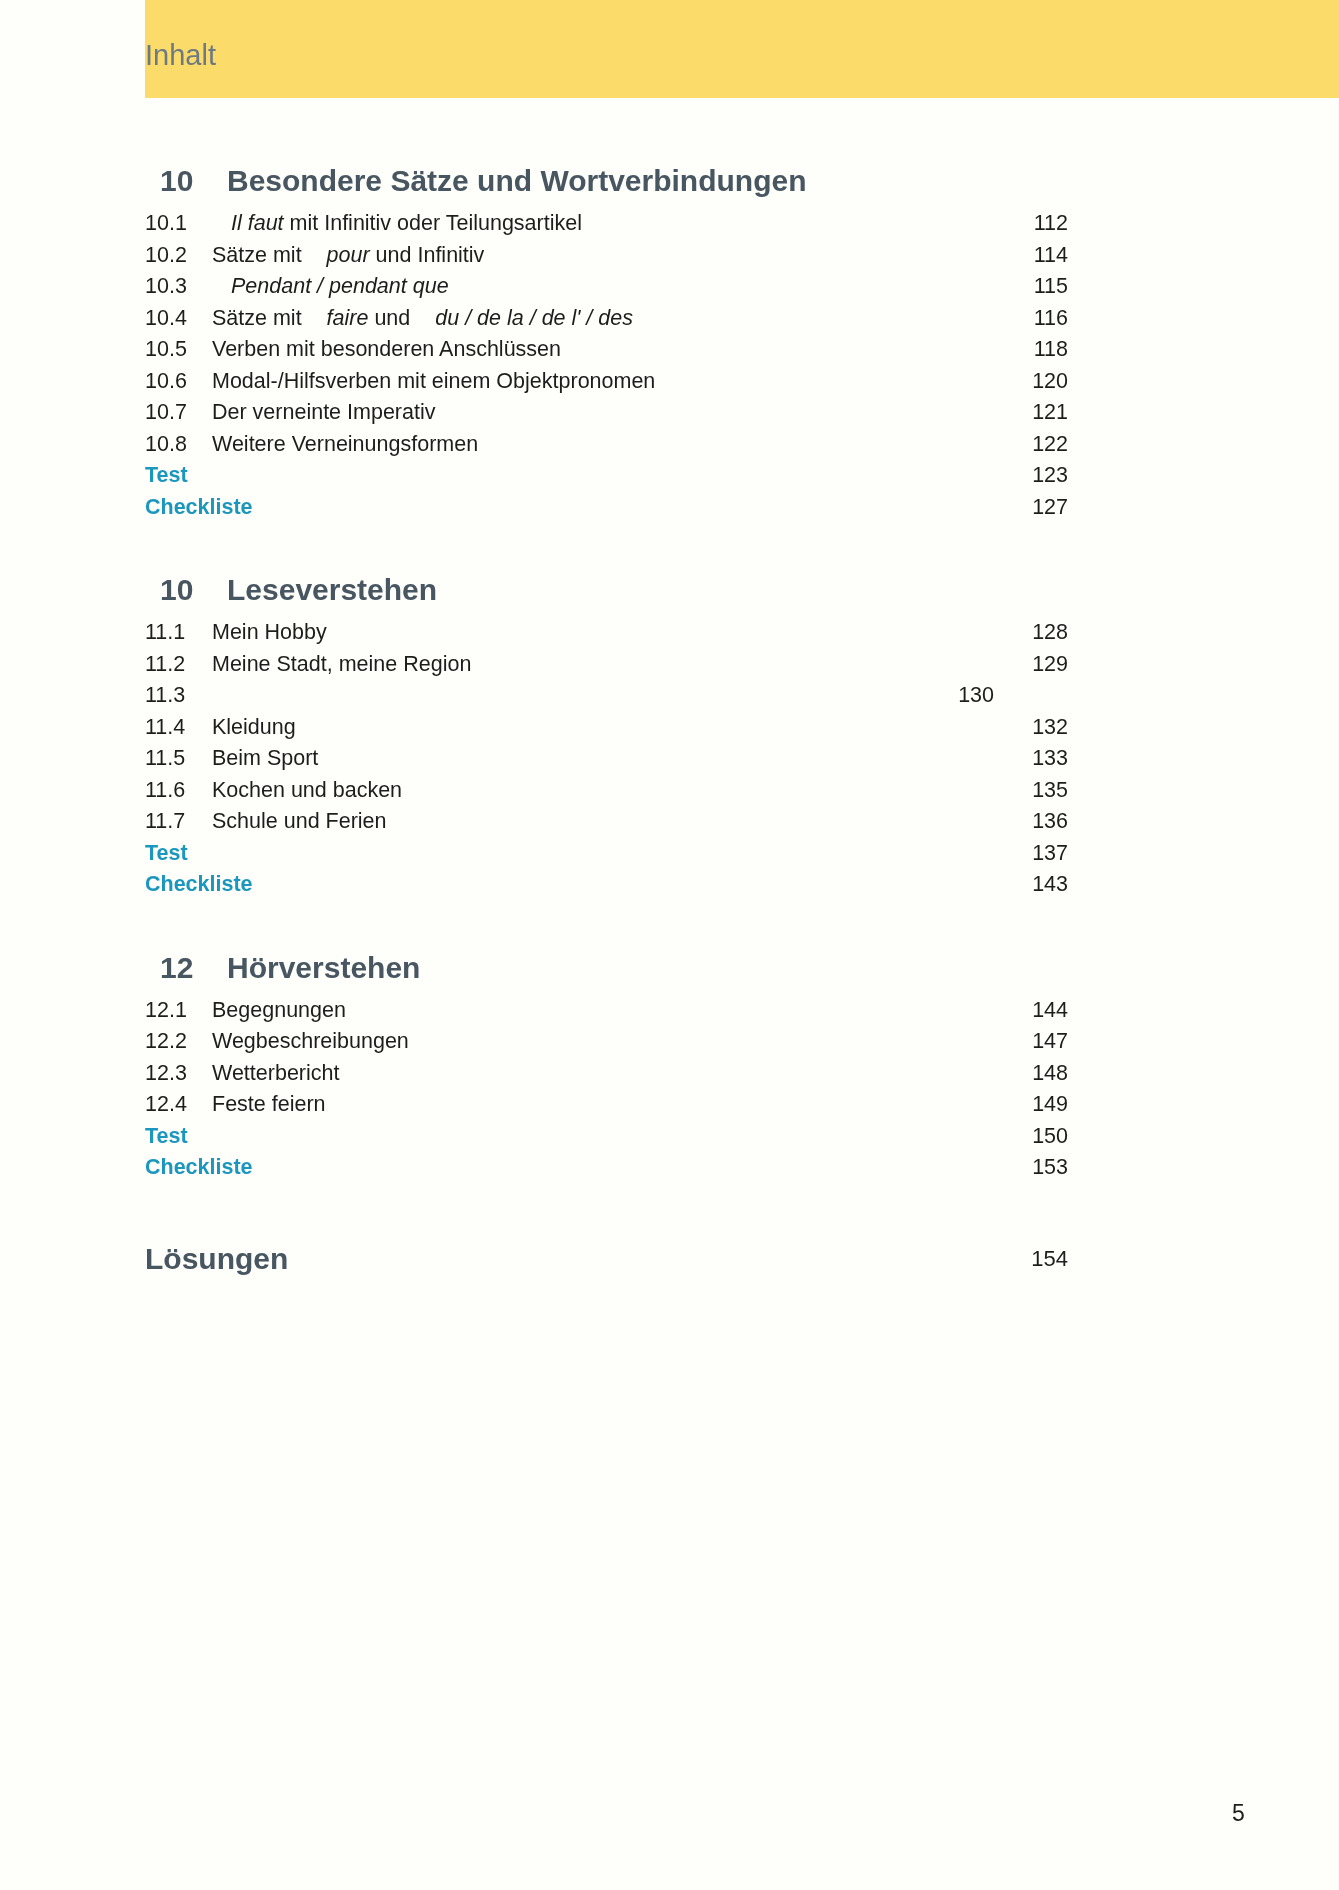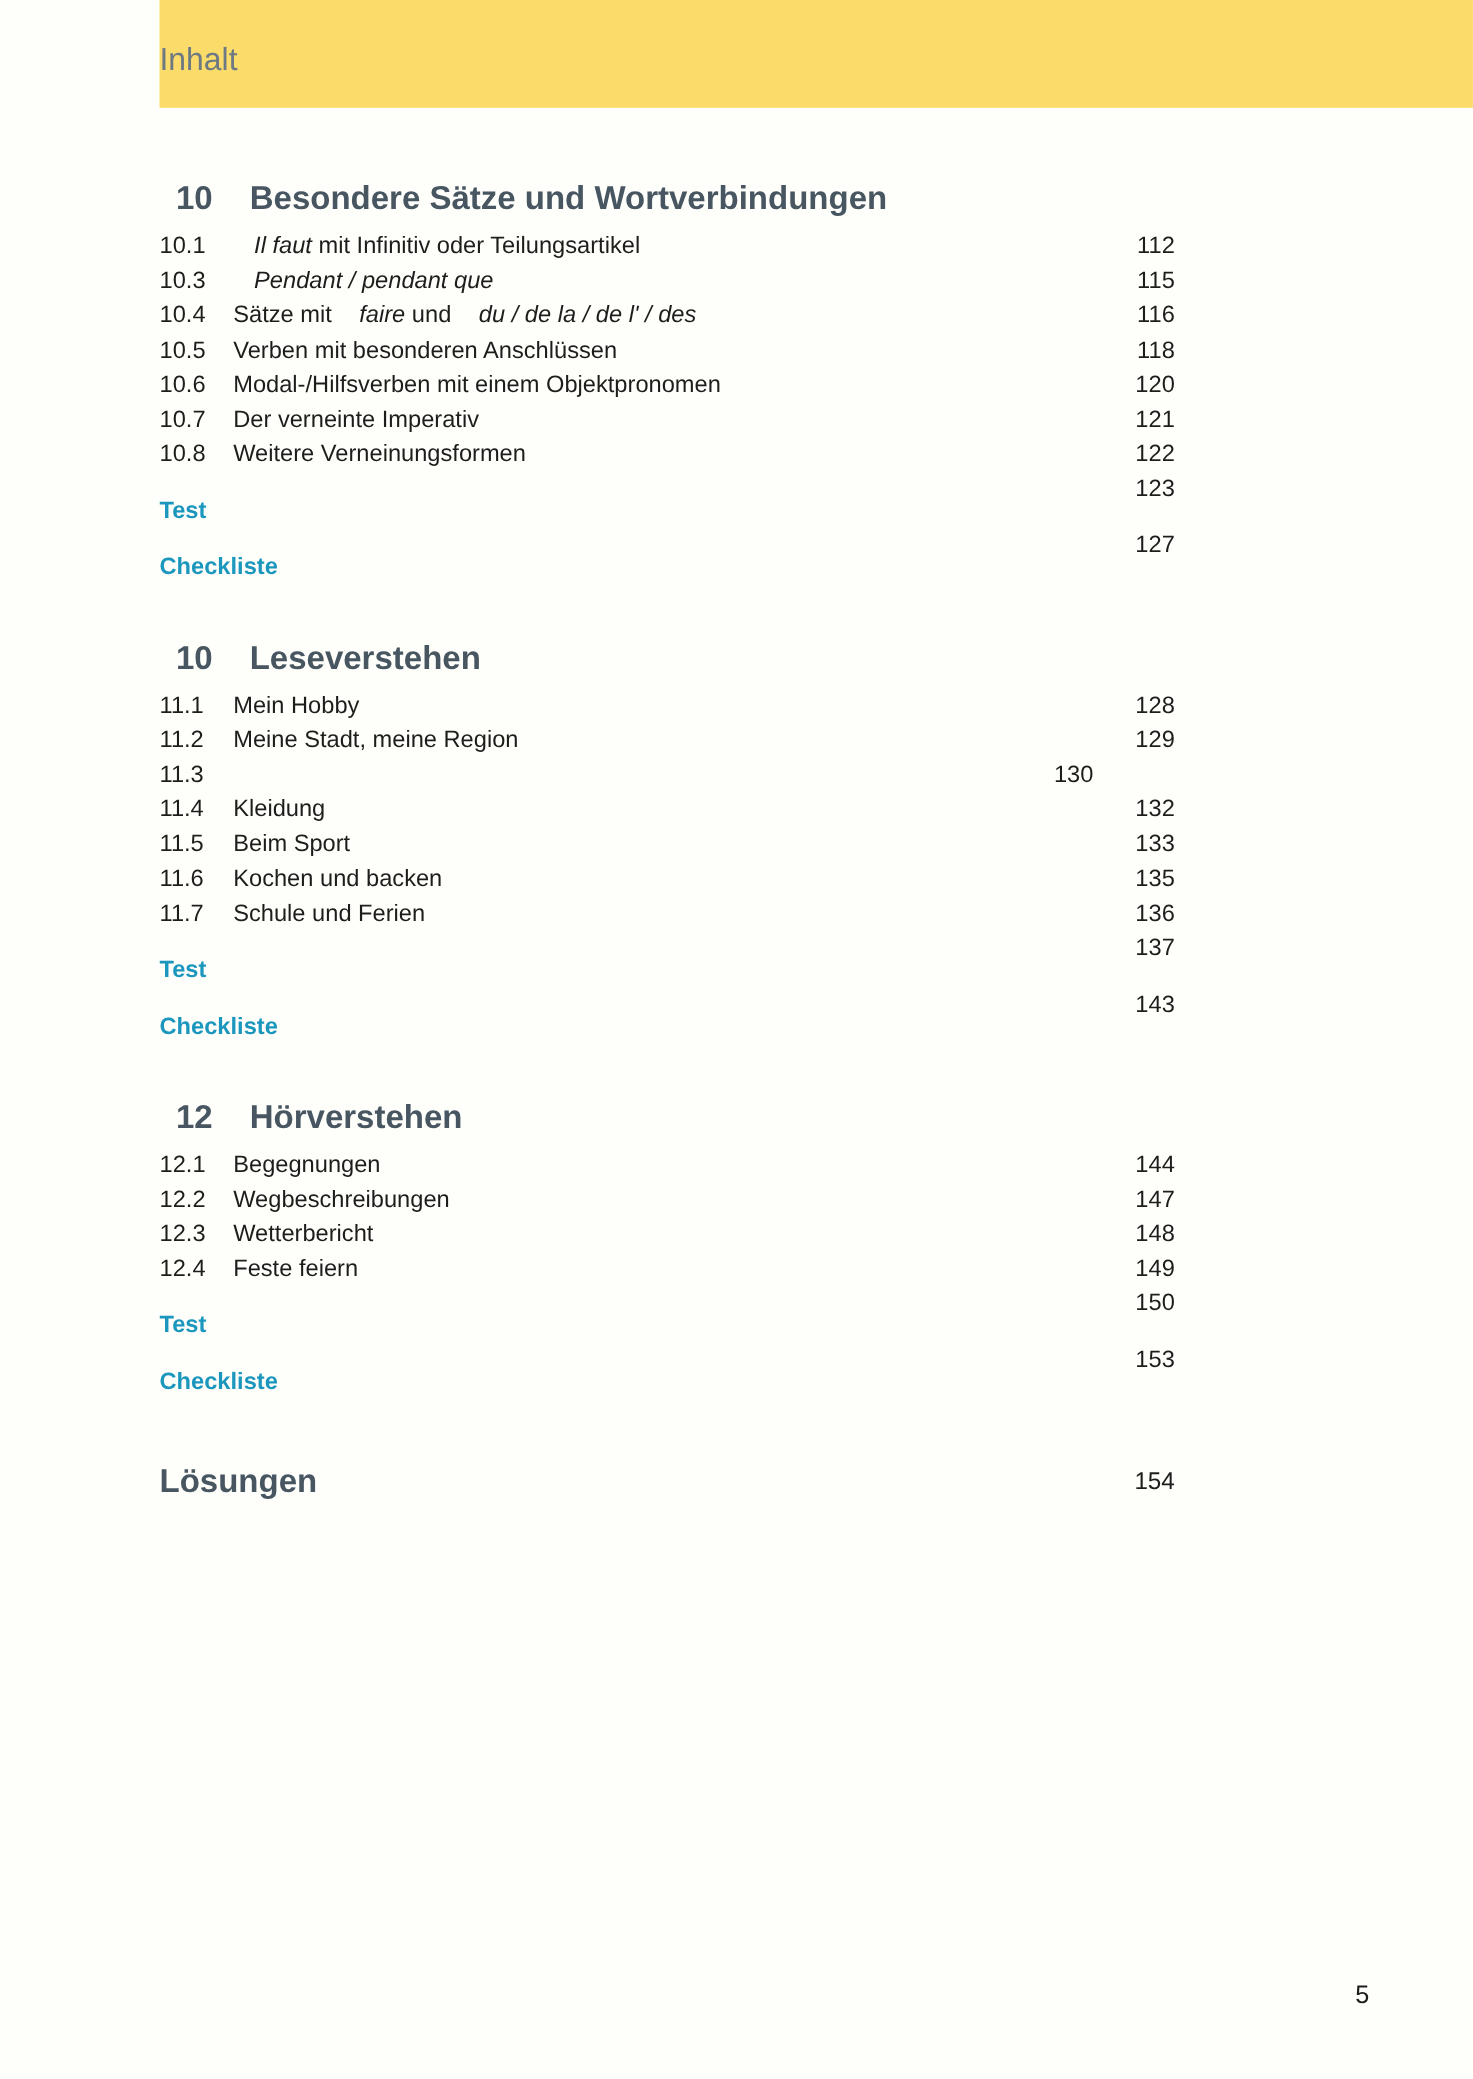--- a/index.html
+++ b/index.html
@@ -31,21 +31,21 @@
     margin-left:15px;
   }
 
   .row {
     display:grid; grid-template-columns:67px 1fr 74px;
     font-size:21.5px; line-height:31.5px;
   }
   .row .page { text-align:right; font-variant-numeric:tabular-nums; }
   .row.extra .label {
     grid-column:1 / span 2;
-    font-weight:bold; color:var(--accent,#1b97be);margin-top:20px;
+    font-weight:bold; color:var(--accent,#1b97be);
   }
   .row em { font-style:italic;margin-left:19px; }
 
   .solutions {
     margin-top:58px;
     display:grid; grid-template-columns:1fr 74px; align-items:center;
   }
   .solutions .sol-title { font-size:30px; font-weight:bold; color:var(--heading,#475661); }
   .solutions .page { text-align:right; font-size:22px; }
 
@@ -64,20 +64,25 @@
 <main class="toc">
     <section class="section first">
       <div class="sec-head">
         <span class="num">10</span>
         <span class="title">Besondere Sätze und Wortverbindungen</span>
       </div>
       <div class="row">
         <span class="num">10.1</span>
         <span class="title"><em>Il faut</em><span> mit Infinitiv oder Teilungsartikel</span></span>
         <span class="page">112</span>
+      </div>
+      <div class="row">
+        <span class="num">10.2</span>
+        <span class="title"><span>Sätze mit </span><em>pour</em><span> und Infinitiv</span></span>
+        <span class="page">114</span>
       </div>
       <div class="row">
         <span class="num">10.3</span>
         <span class="title"><em>Pendant / pendant que</em></span>
         <span class="page">115</span>
       </div>
       <div class="row">
         <span class="num">10.4</span>
         <span class="title"><span>Sätze mit </span><em>faire</em><span> und </span><em>du / de la / de l' / des</em></span>
         <span class="page">116</span>

